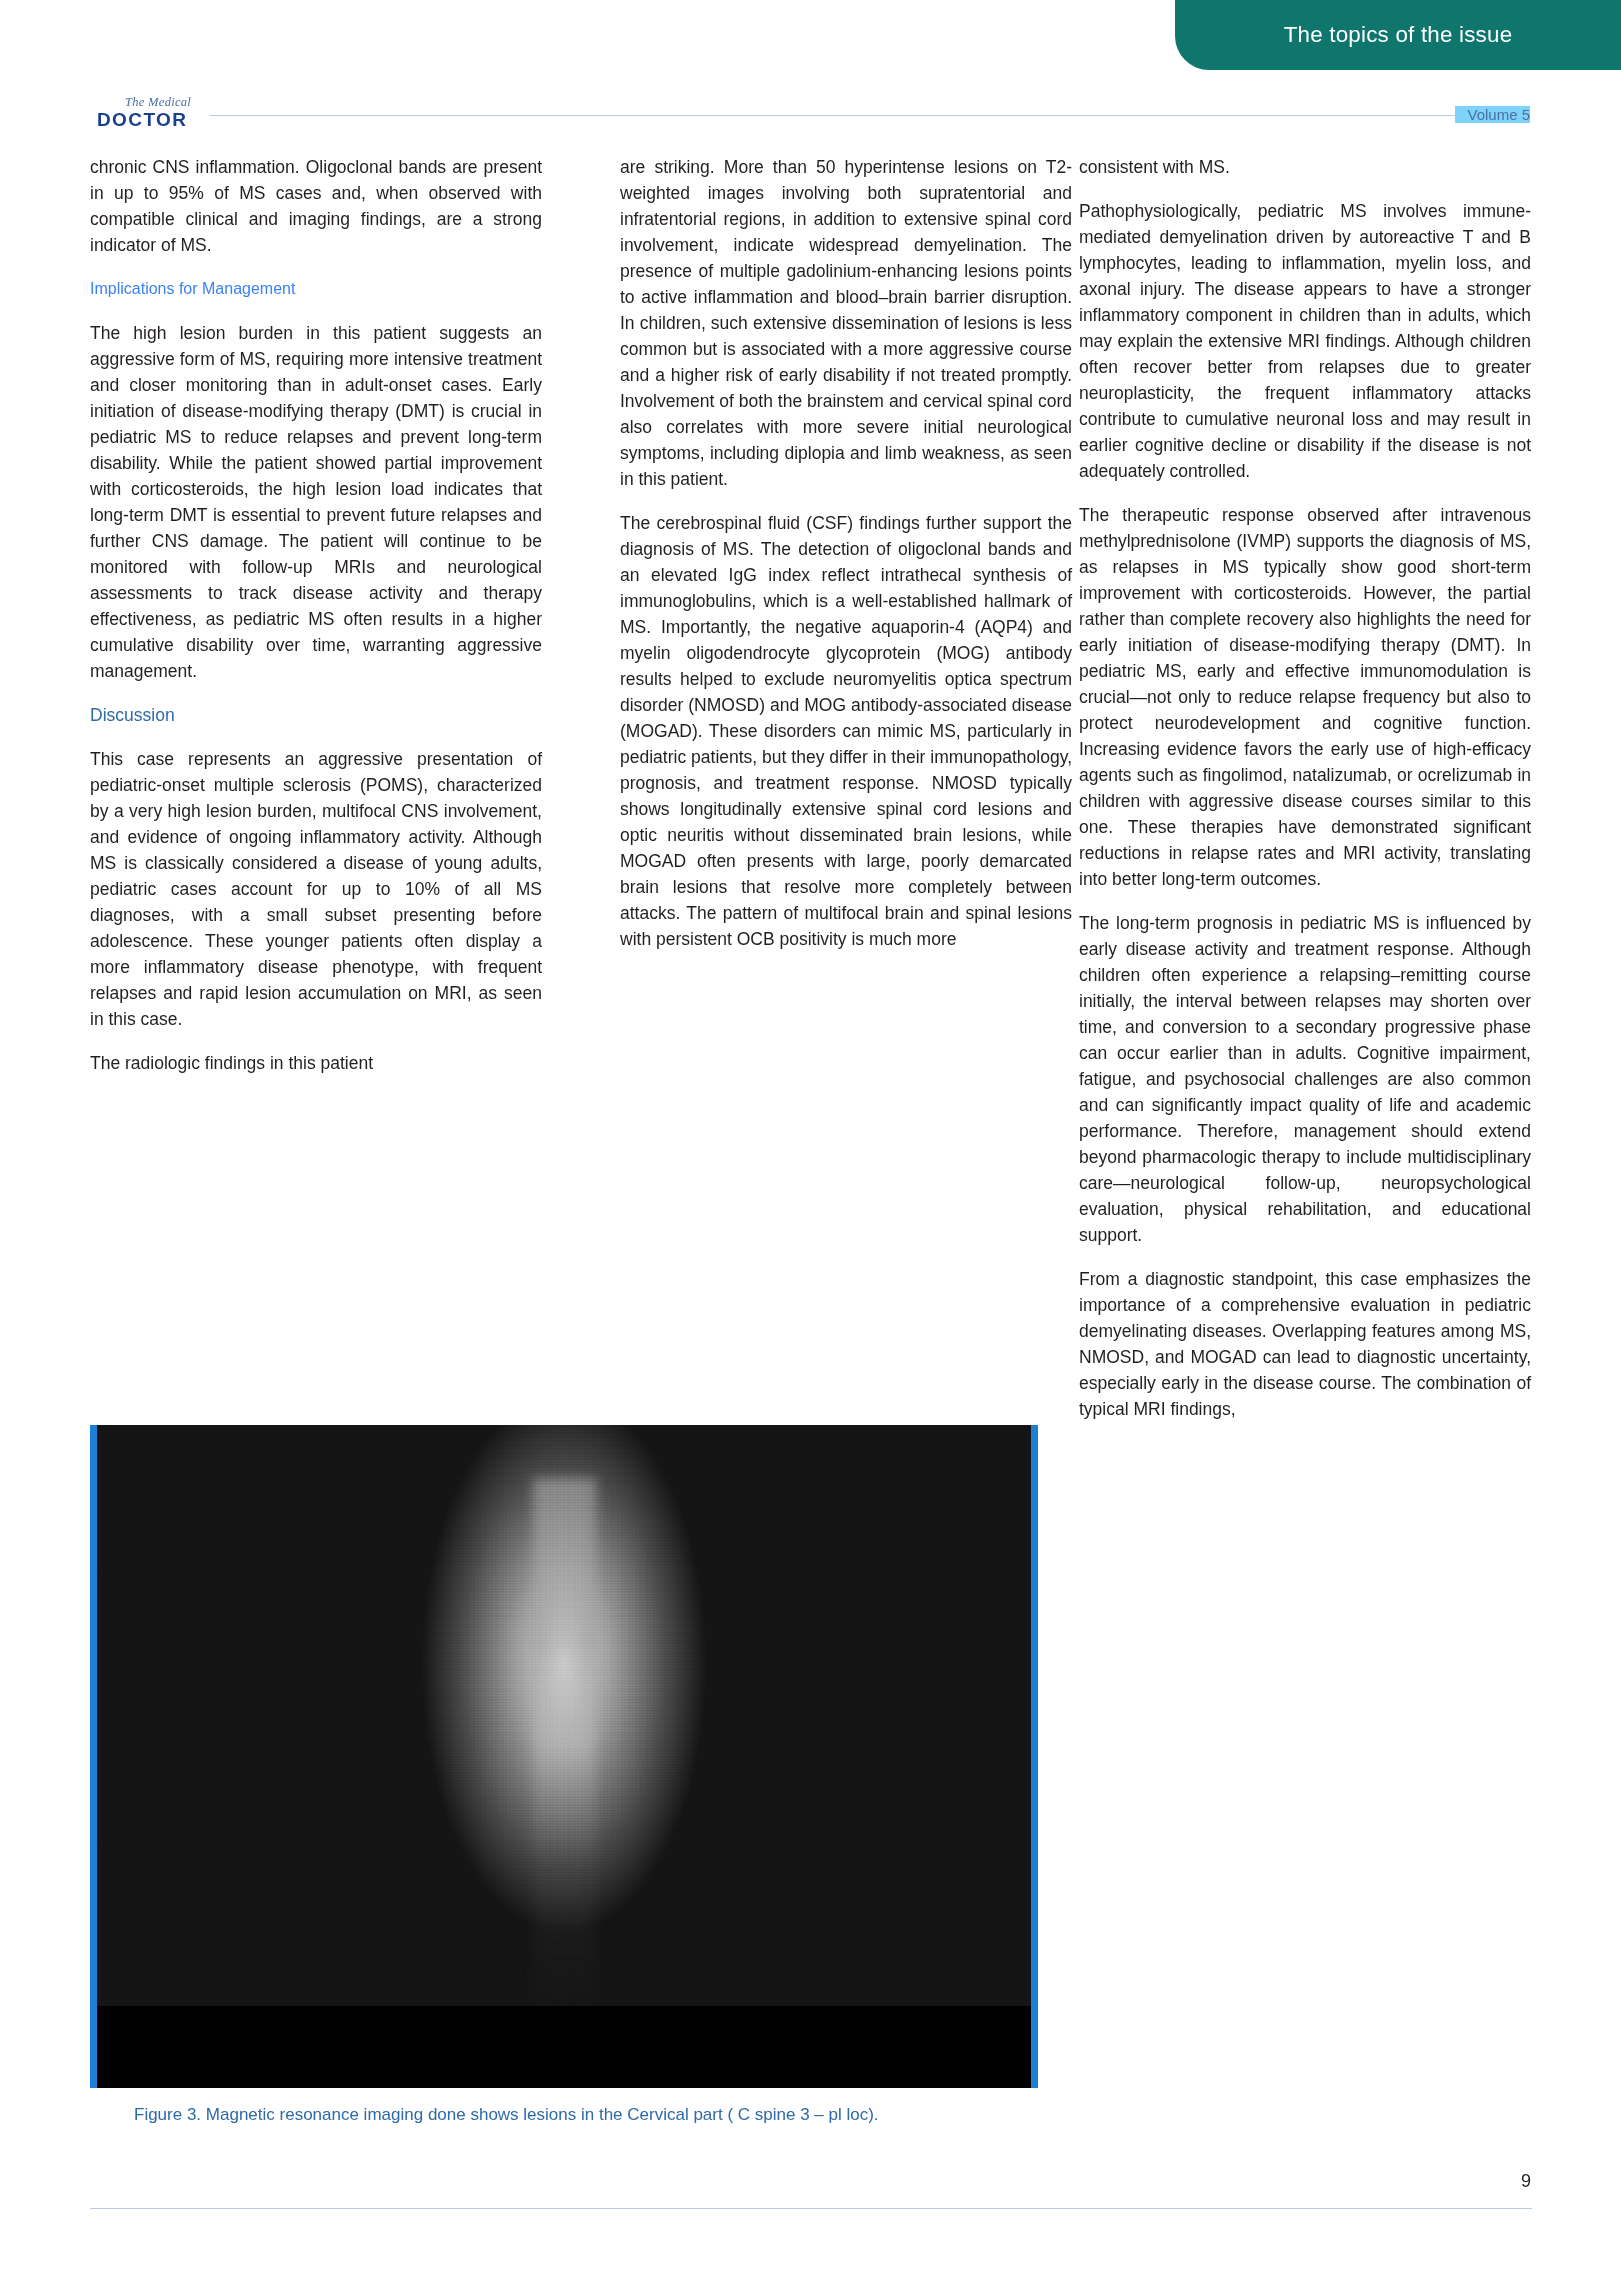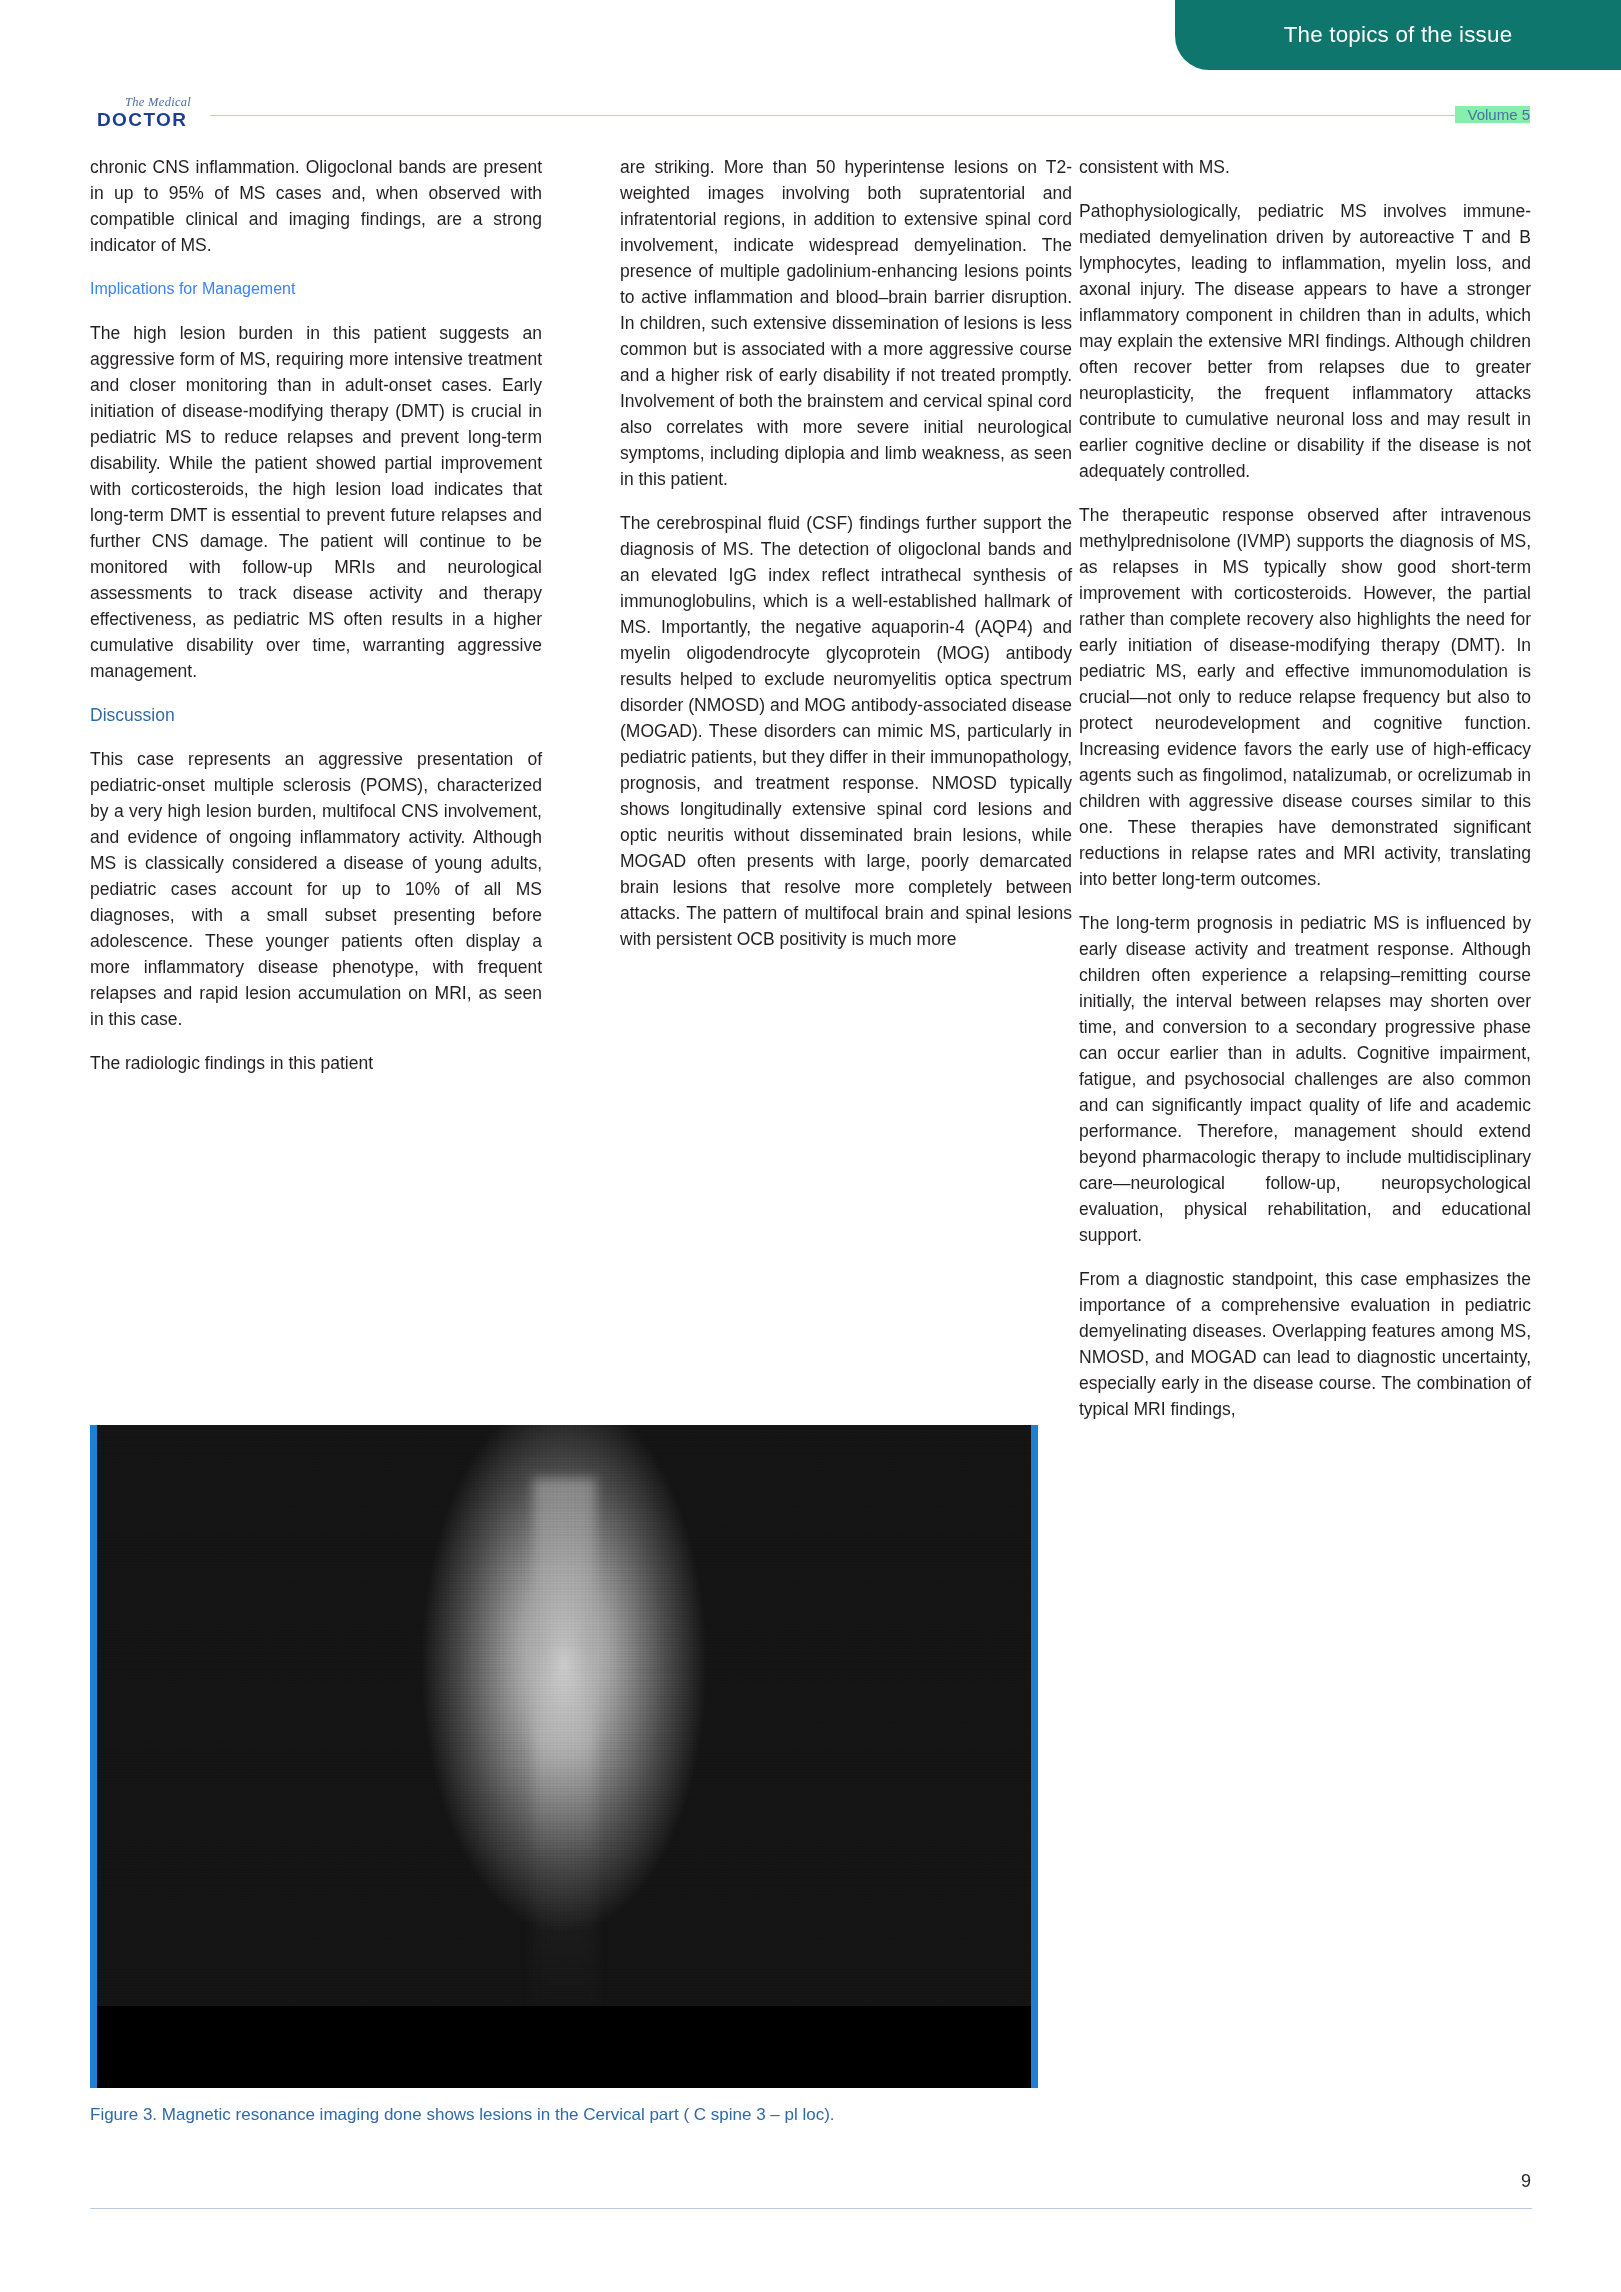--- a/index.html
+++ b/index.html
@@ -67,21 +67,21 @@
     font-weight: bold;
     letter-spacing: 1.4px;
     color: #1b3f8f;
   }
   .volume {
     position: absolute;
     right: 0;
     top: 12.5px;
     font-size: 15px;
     color: #4a6fa5;
-    background: #86efac;
+    background: #7dd3fc;
     padding-left: 12.5px;
   }
 
   
   .content {
     position: absolute;
     top: 154px;
     left: 90px;
     width: 1442px;
   }
@@ -172,20 +172,21 @@
       repeating-linear-gradient(0deg, rgba(255,255,255,0.035) 0px, rgba(255,255,255,0.035) 0.9px, rgba(0,0,0,0.03) 1.8px, rgba(0,0,0,0.03) 2.7px),
       repeating-linear-gradient(90deg, rgba(255,255,255,0.02) 0px, rgba(255,255,255,0.02) 0.9px, rgba(0,0,0,0.02) 2.7px, rgba(0,0,0,0.02) 3.6px);
     mix-blend-mode: overlay;
   }
   .figure-caption {
     margin-top: 14.3px;
     font-size: 17px;
     line-height: 25px;
     color: #2e6aa8;
     width: 948px;
+    margin-left: 44px;
   }
 
   
   .footer-rule {
     position: absolute;
     left: 90px;
     top: 2208px;
     width: 1442px;
     height: 0.9px;
     background: #b9cbe4;

